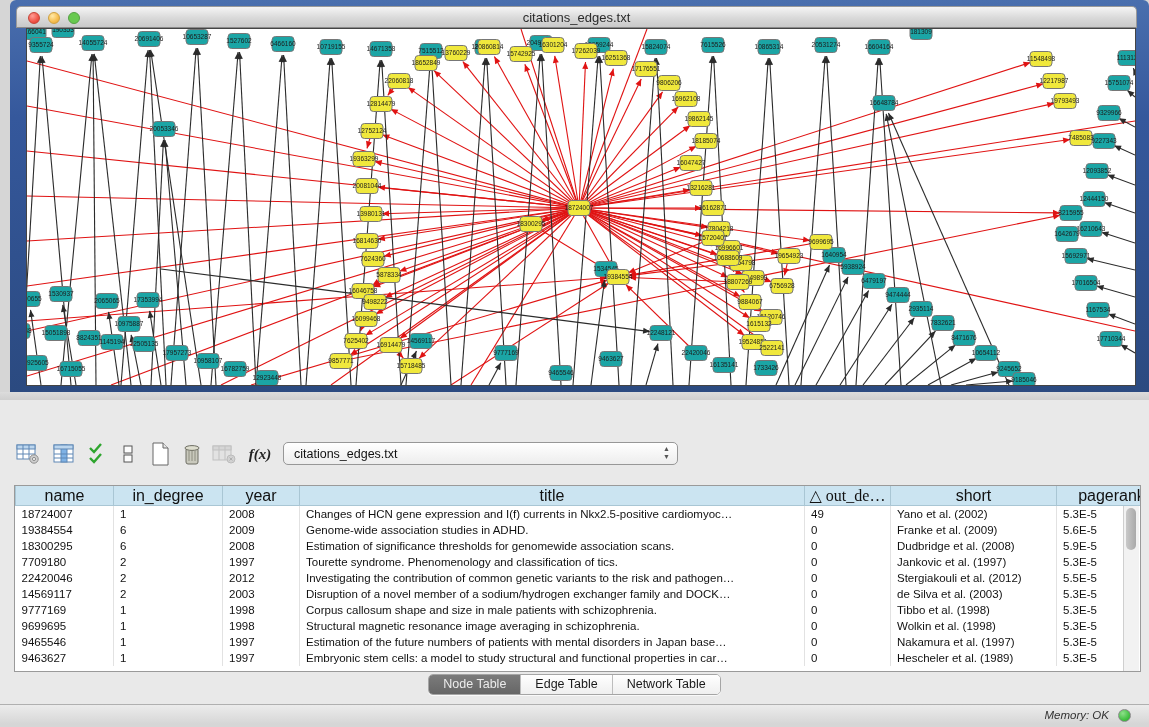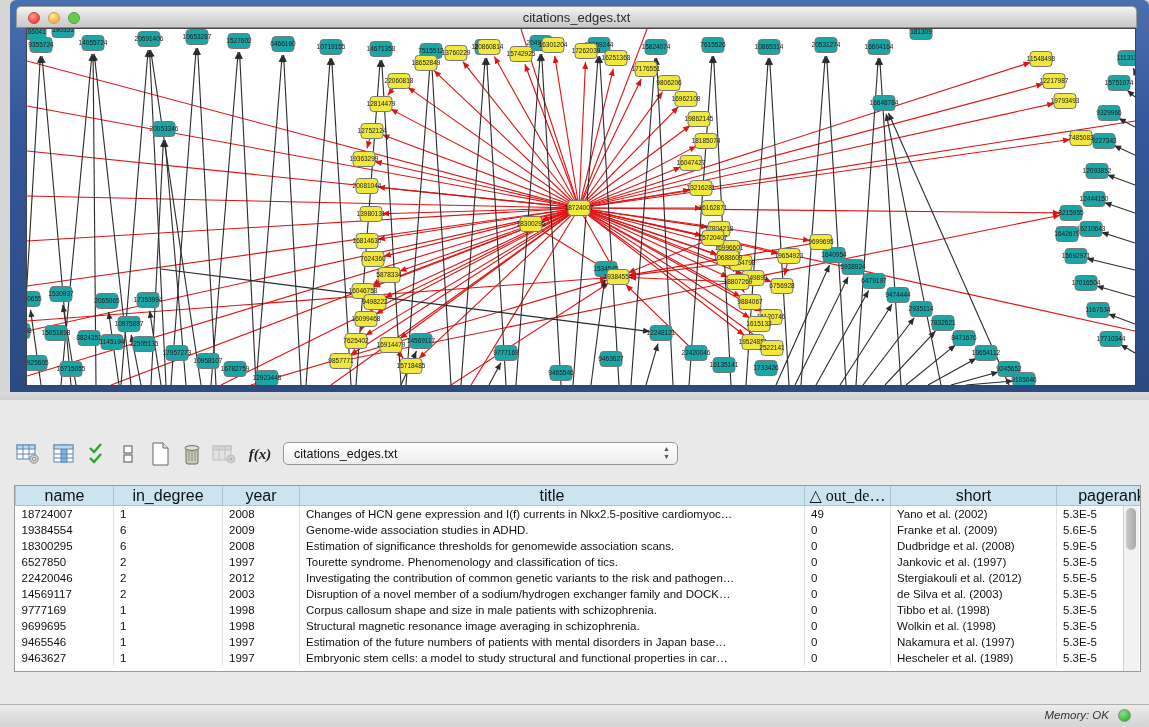--- a/index.html
+++ b/index.html
@@ -999,21 +999,21 @@
           <tr>
             <td>18300295</td>
             <td>6</td>
             <td>2008</td>
             <td>Estimation of significance thresholds for genomewide association scans.</td>
             <td>0</td>
             <td>Dudbridge et al. (2008)</td>
             <td>5.9E-5</td>
           </tr>
           <tr>
-            <td>6527850</td>
+            <td>7709180</td>
             <td>2</td>
             <td>1997</td>
             <td>Tourette syndrome. Phenomenology and classification of tics.</td>
             <td>0</td>
             <td>Jankovic et al. (1997)</td>
             <td>5.3E-5</td>
           </tr>
           <tr>
             <td>22420046</td>
             <td>2</td>
@@ -1068,18 +1068,25 @@
             <td>Hescheler et al. (1989)</td>
             <td>5.3E-5</td>
           </tr>
         </tbody>
       </table>
     <div class="vscroll">
       <div class="vthumb"></div>
     </div>
   </div>
 
+  <div class="tabbar">
+    <span class="seg" id="seg-tabs">
+        <span class="tab sel">Node Table</span>
+        <span class="tab">Edge Table</span>
+        <span class="tab">Network Table</span>
+      </span>
+  </div>
 </div>
 
 <div class="statusbar">
   <span class="mem">Memory: OK</span>
   <span class="dot"></span>
 </div>
 
 </body></html>

